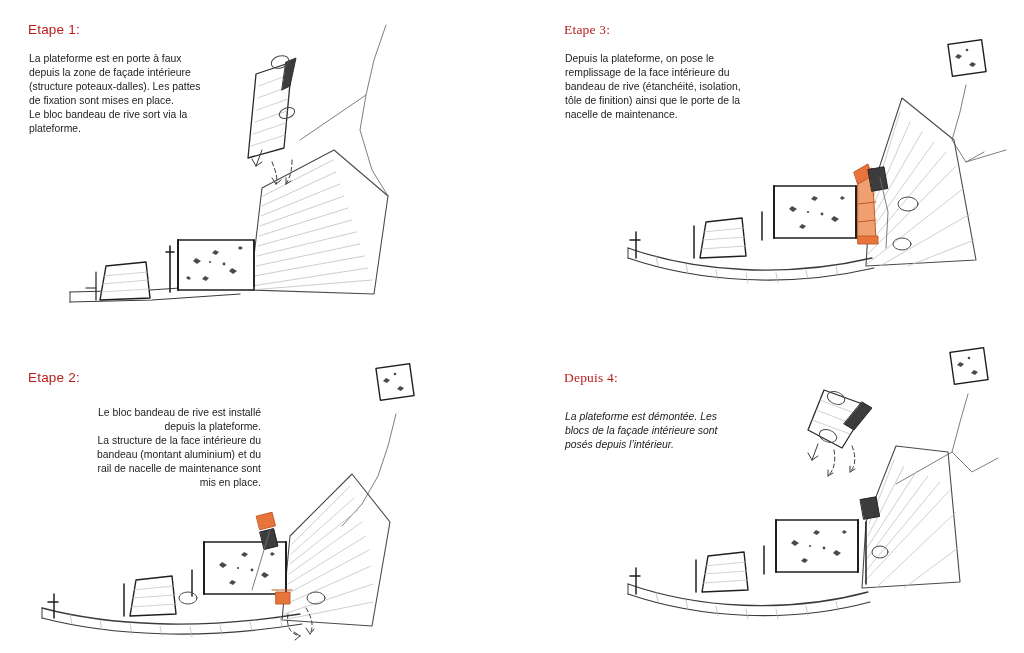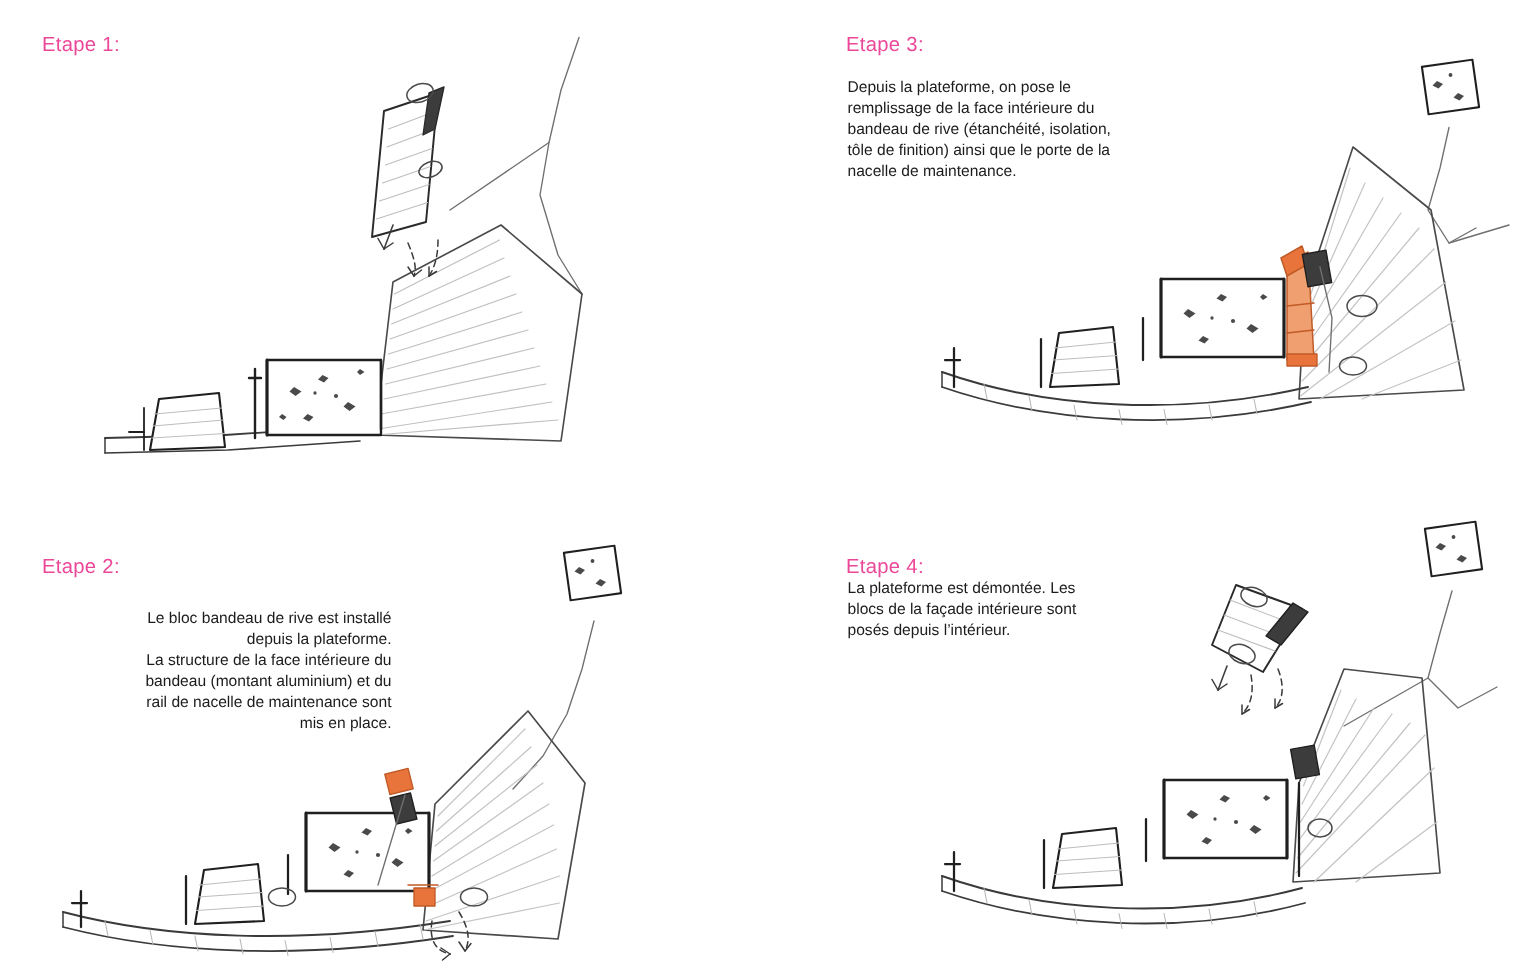--- a/index.html
+++ b/index.html
@@ -29,56 +29,62 @@
   .panel-2 { left: 0;   top: 326px; text-align: right; }
   .panel-3 { left: 536px; top: 0; }
   .panel-4 { left: 536px; top: 326px; }
 
   .step-title {
     position: absolute;
     left: 28px;
     top: 22px;
     font-size: 13.5px;
     letter-spacing: .2px;
-    color: #ec4899;
+    color: #b91c1c;
   }
   .panel-3 .step-title,
-  .panel-4 .step-title { left: 28px; }
+  .panel-4 .step-title { left: 28px; font-family: Liberation Serif, serif; }
   .panel-2 .step-title { top: 44px; }
   .panel-4 .step-title { top: 44px; }
 
   .step-text {
     position: absolute;
     left: 29px;
     top: 52px;
     width: 232px;
     font-size: 10.4px;
     line-height: 14.1px;
     color: #1c1c1c;
     white-space: pre-line;
   }
   .panel-2 .step-text { top: 80px; }
-  .panel-4 .step-text { top: 60px; }
+  .panel-4 .step-text { top: 84px; font-style: italic; }
   .panel-3 .step-text { top: 52px; width: 218px; }
 
   .art {
     position: absolute;
     left: 0; top: 0;
     width: 512px;
     height: 326px;
   }
   .art svg { display: block; }
 </style>
 </head>
 <body>
 
 <div id="sheet">
 
   <div class="panel panel-1">
     <div class="step-title">Etape 1:</div>
+    <div class="step-text">La plateforme est en porte à faux
+depuis la zone de façade intérieure
+(structure poteaux-dalles). Les pattes
+de fixation sont mises en place.
+Le bloc bandeau de rive sort via la
+plateforme.</div>
     <div class="art">
       <svg width="512" height="326" viewBox="0 0 512 326" xmlns="http://www.w3.org/2000/svg">
         <g fill="none" stroke="#2a2a2a" stroke-width="1.1" stroke-linecap="round" stroke-linejoin="round">
 
           <path d="M386 25 L374 60 L366 95 L360 130 L372 170 L388 196" stroke="#6f6f6f" stroke-width="0.9"></path>
           <path d="M366 95 L300 140" stroke="#6f6f6f" stroke-width="0.9"></path>
 
           <path d="M262 188 L334 150 L388 196 L374 294 L250 290 Z" stroke="#4a4a4a" stroke-width="1.1"></path>
           <g stroke="#c0c0c0" stroke-width="0.8">
             <path d="M263 196 L333 160"></path>
@@ -363,21 +369,21 @@
           <path d="M344 178 L352 212 L350 248" stroke="#6f6f6f" stroke-width="0.9"></path>
 
           <ellipse cx="372" cy="204" rx="10" ry="7" stroke="#4a4a4a" stroke-width="1"></ellipse>
           <ellipse cx="366" cy="244" rx="9" ry="6" stroke="#4a4a4a" stroke-width="1"></ellipse>
         </g>
       </svg>
     </div>
   </div>
 
   <div class="panel panel-4">
-    <div class="step-title">Etape 4:</div>
+    <div class="step-title">Depuis 4:</div>
     <div class="step-text">La plateforme est démontée. Les
 blocs de la façade intérieure sont
 posés depuis l’intérieur.</div>
     <div class="art">
       <svg width="512" height="326" viewBox="0 0 512 326" xmlns="http://www.w3.org/2000/svg">
         <g fill="none" stroke="#2a2a2a" stroke-width="1.1" stroke-linecap="round" stroke-linejoin="round">
 
           <path d="M432 68 L424 96 L416 126 L436 146 L462 132" stroke="#6f6f6f" stroke-width="0.9"></path>
           <path d="M416 126 L360 158" stroke="#6f6f6f" stroke-width="0.9"></path>
 

